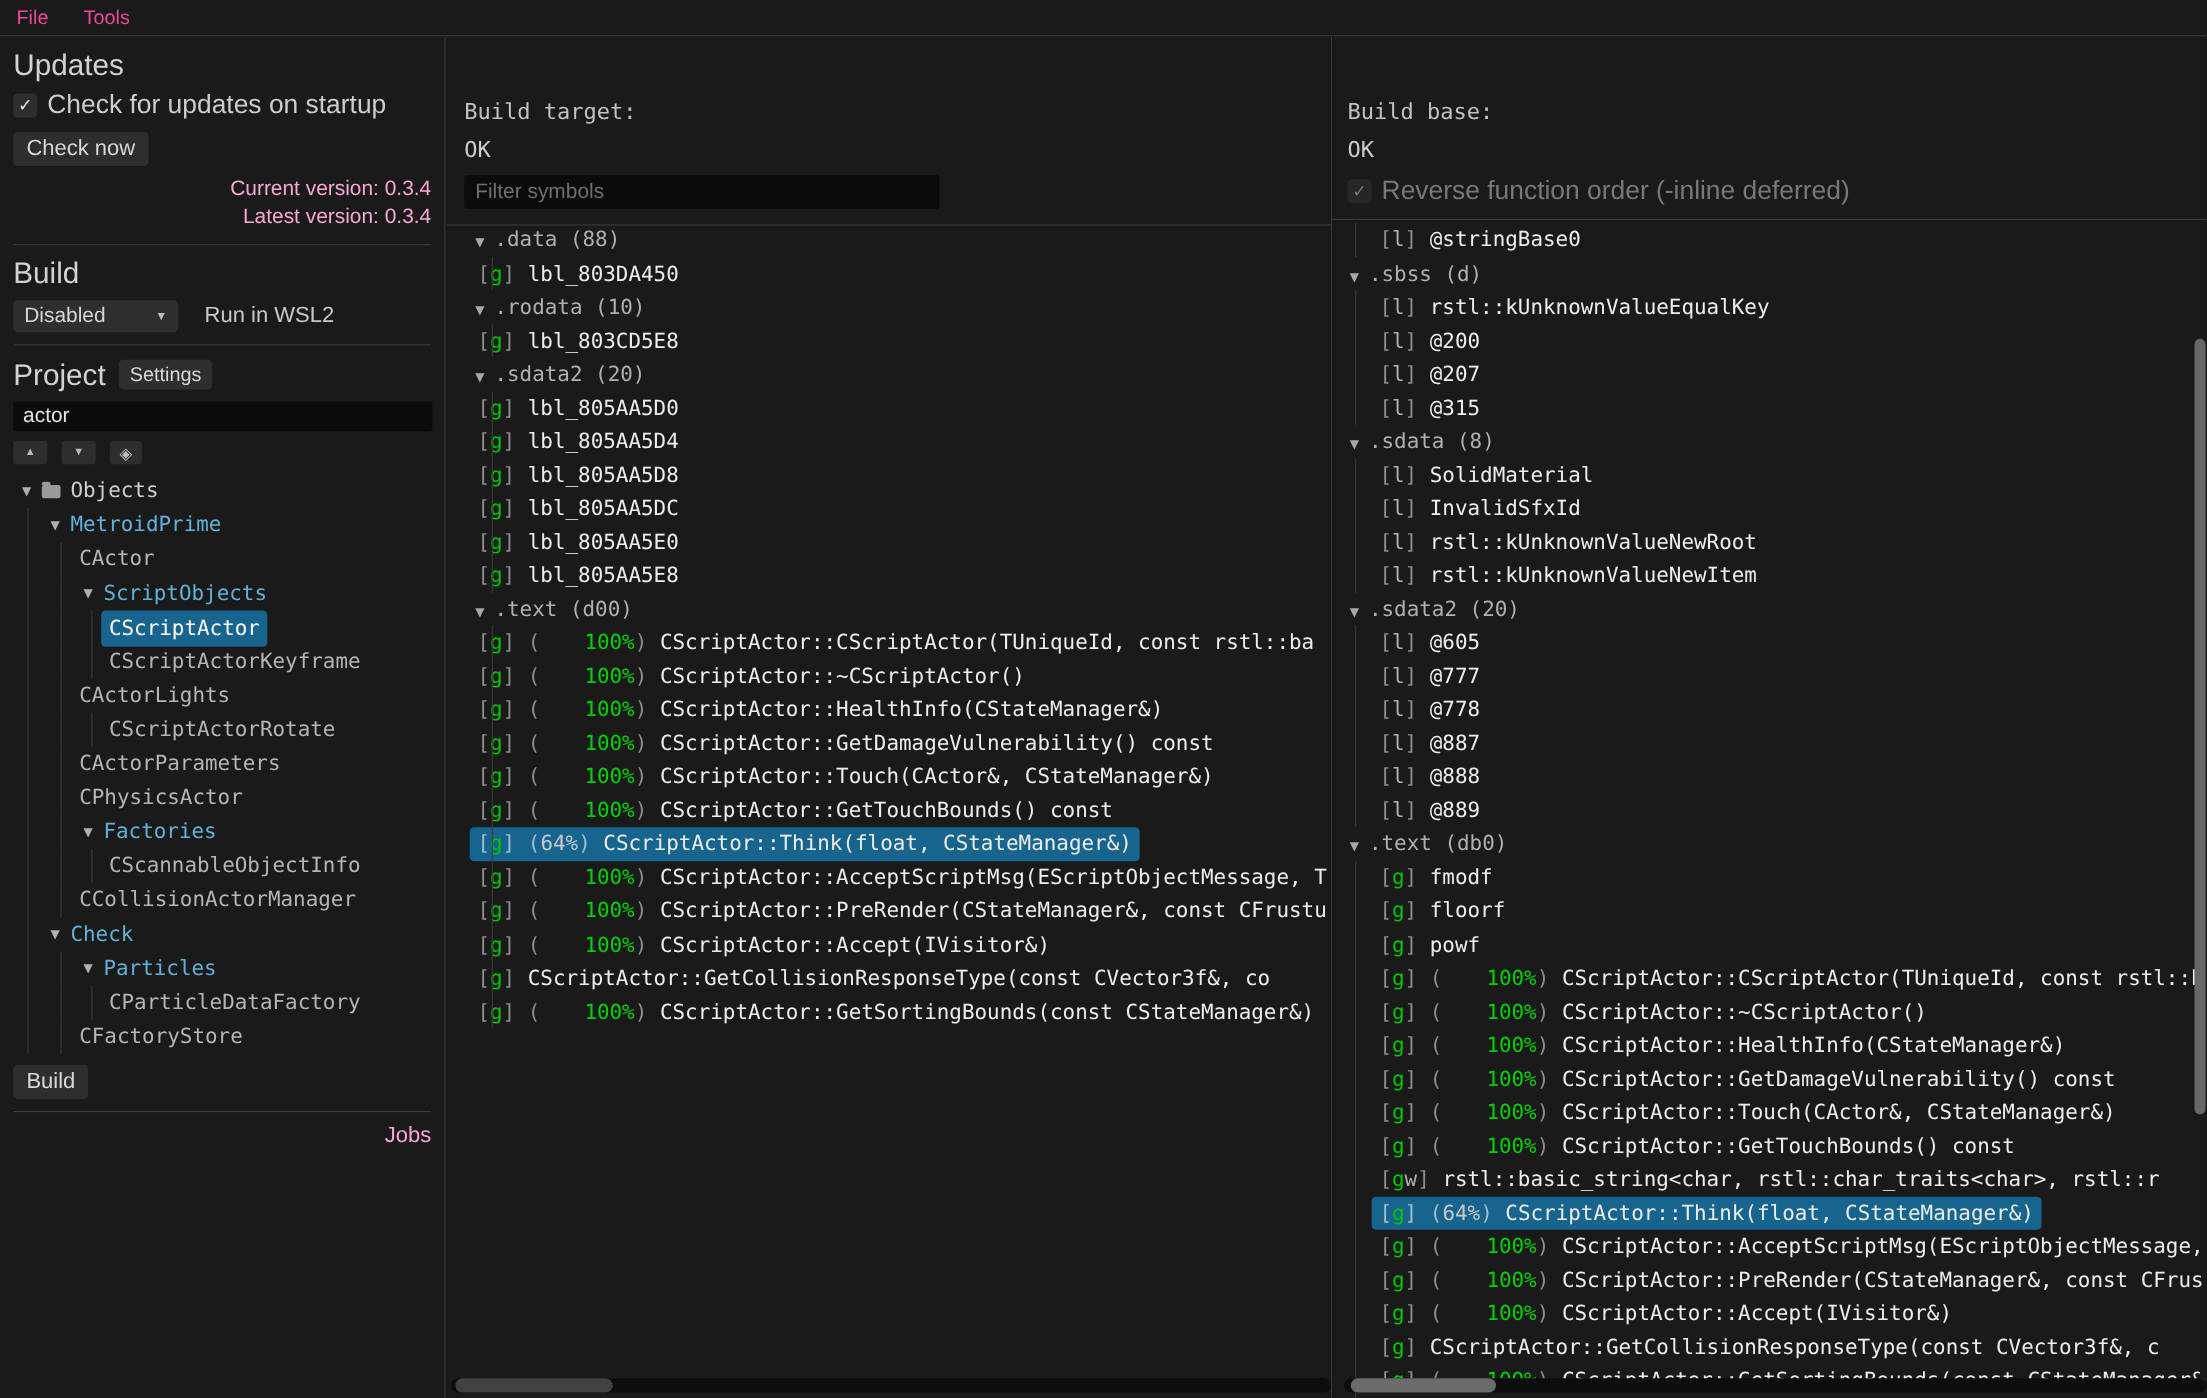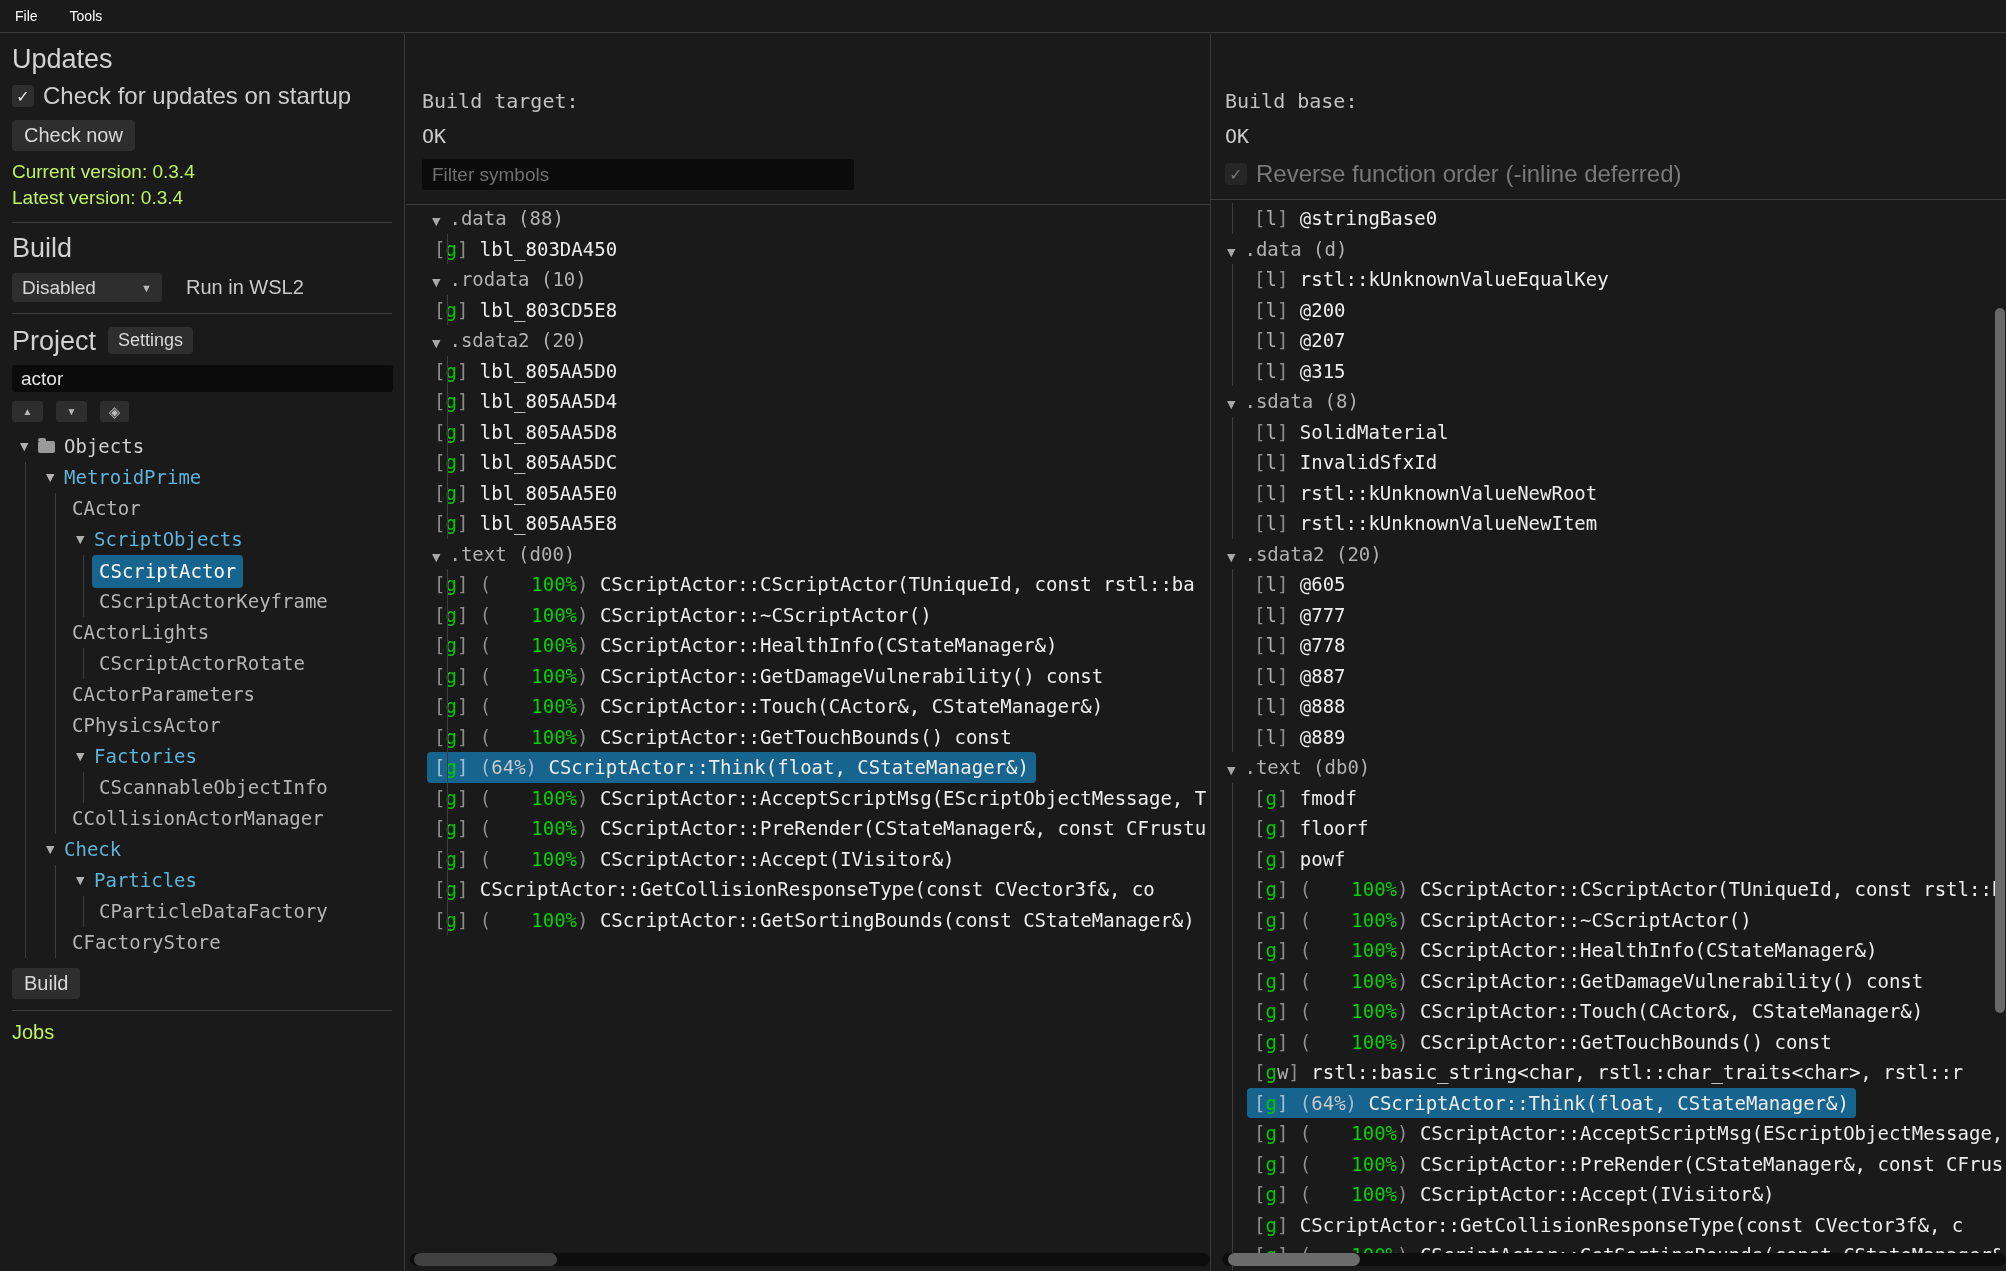--- a/index.html
+++ b/index.html
@@ -5,37 +5,37 @@
   html,body{margin:0;padding:0;background:#111;}
   body{width:2006px;height:1271px;position:relative;overflow:hidden;
        background:#1a1a1a;font-family:"Liberation Sans",sans-serif;
        -webkit-font-smoothing:antialiased;}
   .mono{font-family:"DejaVu Sans Mono",monospace;}
 
   
   .menubar{position:absolute;left:0;top:0;width:2006px;height:33px;
            background:#1a1a1a;border-bottom:1px solid #3a3a3a;
            display:flex;align-items:center;gap:32px;padding-left:15px;box-sizing:border-box;}
-  .menu-item{font-size:14px;color:#ffffff;cursor:default;}
+  .menu-item{font-size:18px;color:#ec4899;cursor:default;}
 
   
   .sidebar{position:absolute;left:0;top:34px;width:405px;bottom:0;
            border-right:1px solid #3a3a3a;box-sizing:border-box;
            padding:6px 12px 0 12px;background:#1a1a1a;}
   .heading{font-size:27px;font-weight:400;color:#d2d2d2;margin:2px 0 0 0;line-height:34px;}
   .chkrow{display:flex;align-items:center;gap:9px;margin-top:6px;}
   .chkbox{width:22px;height:22px;background:#2e2e2e;border-radius:4px;flex:0 0 auto;
           display:flex;align-items:center;justify-content:center;
           color:#e6e6e6;font-size:16px;}
   .chkbox.disabled{color:#787878;background:#262626;}
   .chklabel{font-size:24px;color:#cdcdcd;}
   .btn{display:inline-block;background:#2e2e2e;border-radius:4px;color:#d8d8d8;
        font-size:20px;padding:4px 12px;margin-top:10px;cursor:default;}
   .btn.small{font-size:18px;padding:3px 10px;margin:0;}
-  .dimtext{font-size:19px;color:#bef264;line-height:26px;}
+  .dimtext{font-size:19px;color:#f9a8d4;line-height:26px;text-align:right;}
   .versions{margin-top:8px;}
   .sep{border:none;border-top:1px solid #3c3c3c;margin:11px 0 8px 0;}
   .buildrow{display:flex;align-items:center;gap:24px;margin-top:8px;}
   .dropdown{width:150px;height:29px;background:#2e2e2e;border-radius:4px;
             display:flex;align-items:center;justify-content:space-between;
             padding:0 10px;box-sizing:border-box;}
   .dropdown .val{font-size:19px;color:#d6d6d6;}
   .dropdown .arrow{font-size:11px;color:#b9b9b9;}
   .wsl{font-size:20px;color:#c9c9c9;}
   .projrow{display:flex;align-items:center;gap:12px;margin-top:2px;}
@@ -285,21 +285,21 @@
 <div class="base-panel">
   <div class="panel-title mono" style="left:14px">Build base:</div>
   <div class="panel-status mono" style="left:14px">OK</div>
   <div class="revrow">
     <span class="chkbox disabled">✓</span>
     <span class="chklabel">Reverse function order (-inline deferred)</span>
   </div>
   <div class="hsep" style="top:165px"></div>
   <div class="symlist mono" id="base-list">
       <div class="symrow sym"><span class="sguide"></span><span class="inner"><span class="dim">[</span><span class="fw">l</span><span class="dim">] </span><span class="sname">@stringBase0</span></span></div>
-      <div class="symrow section"><span class="stri">▼</span><span class="seclabel">.data (d)</span></div>
+      <div class="symrow section"><span class="stri">▼</span><span class="seclabel">.sbss (d)</span></div>
       <div class="symrow sym"><span class="sguide"></span><span class="inner"><span class="dim">[</span><span class="fw">l</span><span class="dim">] </span><span class="sname">rstl::kUnknownValueEqualKey</span></span></div>
       <div class="symrow sym"><span class="sguide"></span><span class="inner"><span class="dim">[</span><span class="fw">l</span><span class="dim">] </span><span class="sname">@200</span></span></div>
       <div class="symrow sym"><span class="sguide"></span><span class="inner"><span class="dim">[</span><span class="fw">l</span><span class="dim">] </span><span class="sname">@207</span></span></div>
       <div class="symrow sym"><span class="sguide"></span><span class="inner"><span class="dim">[</span><span class="fw">l</span><span class="dim">] </span><span class="sname">@315</span></span></div>
       <div class="symrow section"><span class="stri">▼</span><span class="seclabel">.sdata (8)</span></div>
       <div class="symrow sym"><span class="sguide"></span><span class="inner"><span class="dim">[</span><span class="fw">l</span><span class="dim">] </span><span class="sname">SolidMaterial</span></span></div>
       <div class="symrow sym"><span class="sguide"></span><span class="inner"><span class="dim">[</span><span class="fw">l</span><span class="dim">] </span><span class="sname">InvalidSfxId</span></span></div>
       <div class="symrow sym"><span class="sguide"></span><span class="inner"><span class="dim">[</span><span class="fw">l</span><span class="dim">] </span><span class="sname">rstl::kUnknownValueNewRoot</span></span></div>
       <div class="symrow sym"><span class="sguide"></span><span class="inner"><span class="dim">[</span><span class="fw">l</span><span class="dim">] </span><span class="sname">rstl::kUnknownValueNewItem</span></span></div>
       <div class="symrow section"><span class="stri">▼</span><span class="seclabel">.sdata2 (20)</span></div>

